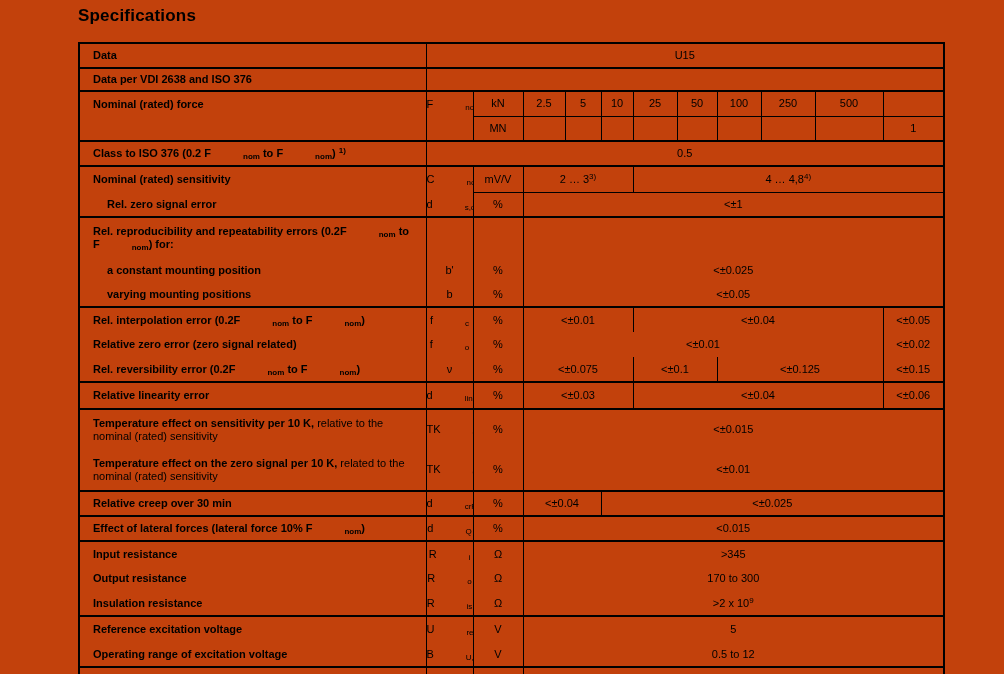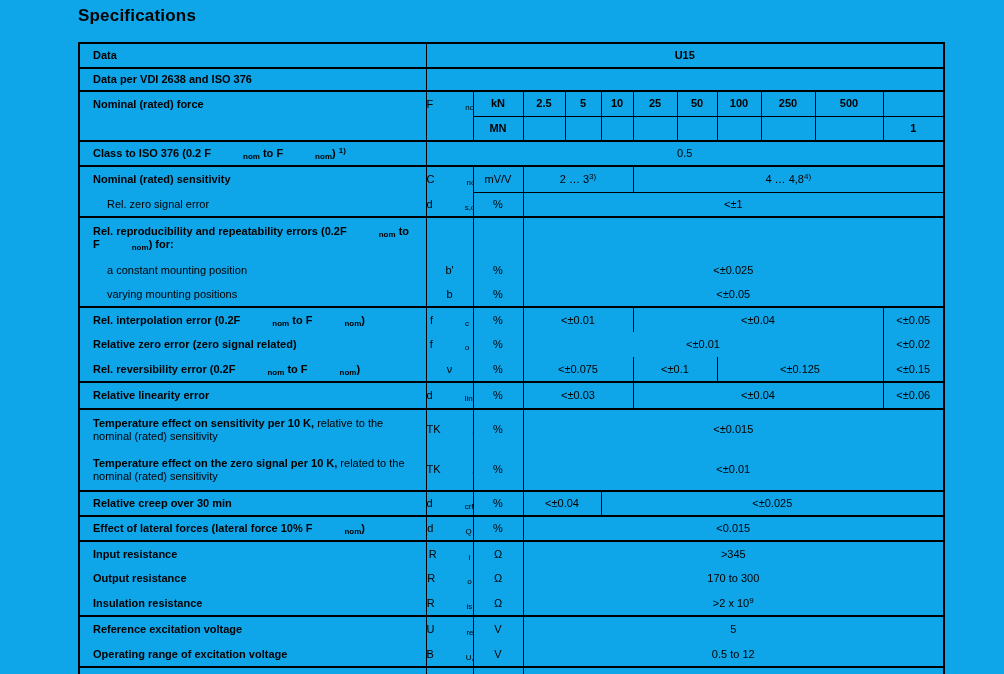--- a/index.html
+++ b/index.html
@@ -1,26 +1,26 @@
 <!DOCTYPE html>
 <html><head>
 <meta charset="utf-8">
 <style>
   html,body{margin:0;padding:0;background:#fff;}
-  #page{position:relative;width:1004px;height:674px;overflow:hidden;background:#0ea5e9;color:#000;
+  #page{position:relative;width:1004px;height:674px;overflow:hidden;background:#c2410c;color:#000;
         font-family:"Liberation Sans",sans-serif;}
   #title{position:absolute;left:78px;top:6px;font-size:17px;font-weight:bold;letter-spacing:.2px;}
   table.spec{position:absolute;left:78px;top:42px;width:865px;border-collapse:collapse;table-layout:fixed;
              border:2px solid #000;}
   td{font-size:11px;line-height:13px;vertical-align:middle;padding:0;overflow:hidden;}
   td.lbl{font-weight:bold;text-align:left;padding:3px 6px 3px 13px;}
   td.lbl.plain{font-weight:normal;}
-  td.lbl.indent{padding-left:27px;font-weight:normal;}
+  td.lbl.indent{padding-left:27px;font-weight:bold;}
   td.sym,td.unit,td.val{text-align:center;}
-  td.unit.b,td.val.b{font-weight:bold;}
+  td.unit.b,td.val.b{font-weight:normal;}
   td.vl{border-left:1px solid #000;}
   tr.sep td{border-top:2px solid #000;}
   td.ht{border-top:1px solid #000;}
   td.top{vertical-align:top;padding-top:6px;}
   sub{font-size:8px;line-height:0;vertical-align:-2px;padding-left:32px;}
   sup{font-size:8px;line-height:0;vertical-align:4px;}
   .bold{font-weight:bold;}
 </style>
 </head>
 <body>

